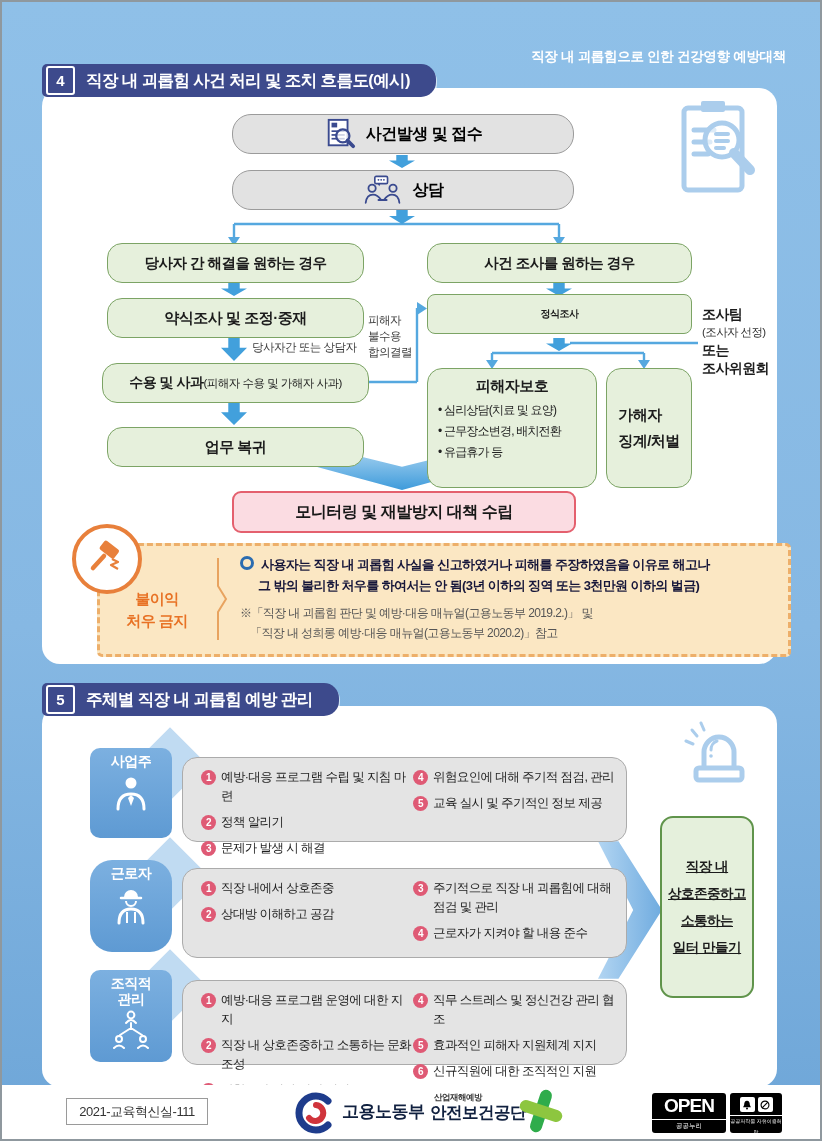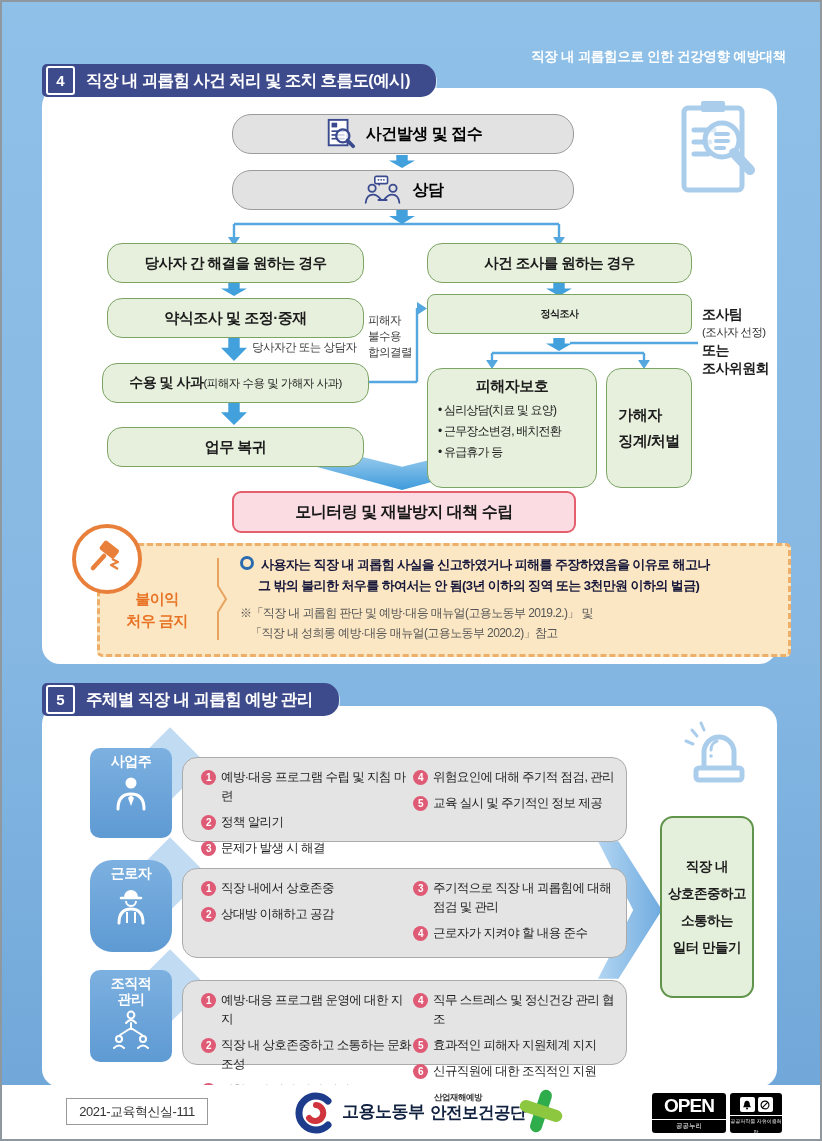--- a/index.html
+++ b/index.html
@@ -343,21 +343,21 @@
           <span class="pre">효과적인 피해자 지원체계 지지</span>
         </div>
       <div class="item">
           <span class="ncirc">6</span>
           <span class="pre">신규직원에 대한 조직적인 지원</span>
         </div>
     </div>
   </div>
 
   <div class="bigright" style="left:596px;top:828px;width:64px;height:160px;"></div>
-  <div class="goal pre" style="left:658px;top:814px;width:90px;height:178px;">직장 내
+  <div class="goal pre" style="left:658px;top:814px;width:90px;height:178px;text-decoration:underline;">직장 내
 상호존중하고
 소통하는
 일터 만들기</div>
 
   <div class="footer">
     <div class="docbox">2021-교육혁신실-111</div>
 
     <svg class="abs" style="left:292px;top:7px;" width="42" height="42" viewBox="0 0 42 42">
       <path d="M34,9 A17,17 0 1 0 34,33" fill="none" stroke="#1e3c8c" stroke-width="7" stroke-linecap="round"></path>
       <path d="M22,13 a8,8 0 1 1 -7,13" fill="none" stroke="#d0343c" stroke-width="6" stroke-linecap="round"></path>

